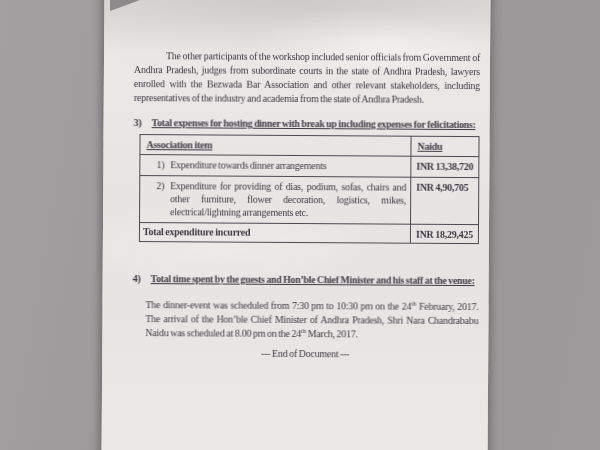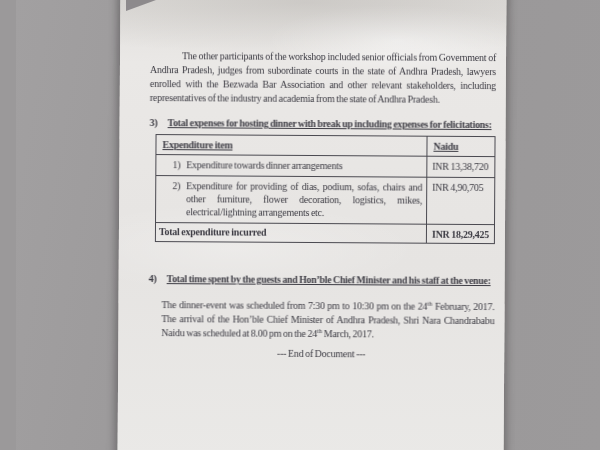--- a/index.html
+++ b/index.html
@@ -4,21 +4,20 @@
 <style>
   html, body { margin: 0; padding: 0; }
   body {
     width: 600px; height: 450px; overflow: hidden; position: relative;
     background: #9b999a;
     font-family: "Liberation Serif", "DejaVu Serif", serif;
   }
   .photo {
     position: absolute; inset: 0;
     background: linear-gradient(100deg, #a2a0a1 0%, #999798 45%, #9c9a9b 100%);
-    margin-left: 16px;
   }
   .paper {
     position: absolute; left: 103px; top: -12px; width: 386px; height: 474px;
     background: #e8e6e4;
     transform: rotate(0.35deg);
     box-shadow: -4px 0 7px rgba(55,53,54,0.35), 4px 0 7px rgba(55,53,54,0.3),
                 inset 8px 0 12px -8px rgba(110,106,102,0.45),
                 inset -10px 0 14px -9px rgba(110,106,102,0.5);
   }
   .paper-texture {
@@ -64,21 +63,21 @@
   }
   .expense-table th {
     text-align: left; font-weight: bold; padding: 3px 4px 2px 6px; height: 14px;
   }
   .expense-table th .u { text-decoration: underline; }
   .col-amount { width: 68px; }
   td.item-cell { padding: 3px 4px 4px 0; }
   .item-inner { display: flex; }
   .item-inner .inum { flex: none; width: 18px; text-align: right; padding-right: 6px; box-sizing: border-box; margin-left: 12px; }
   .item-inner .idesc { flex: 1; text-align: justify; }
-  td.amount-cell { font-weight: normal; padding: 3px 2px 2px 5px; }
+  td.amount-cell { font-weight: bold; padding: 3px 2px 2px 5px; }
   tr.total-row td { font-weight: bold; }
   td.total-label { padding: 2px 4px 3px 3px; }
   .section-4 { margin-top: 30px; }
   .closing {
     margin: 12px 0 0 13px; width: 333px;
     text-align: justify;
   }
   .closing sup { font-size: 6.5px; line-height: 0; letter-spacing: 0; }
   .endnote { margin: 6px 0 0 0; text-align: center; }
 </style>
@@ -98,21 +97,21 @@
       </div>
 
       <table class="expense-table">
         <colgroup>
           <col>
           <col class="col-amount">
         </colgroup>
         <thead>
           <tr>
             <th>
-              <span class="u">Expenditure item</span>
+              <span class="u">Association item</span>
             </th>
             <th>
               <span class="u">Naidu</span>
             </th>
           </tr>
         </thead>
         <tbody>
           <tr>
             <td class="item-cell">
               <div class="item-inner">

